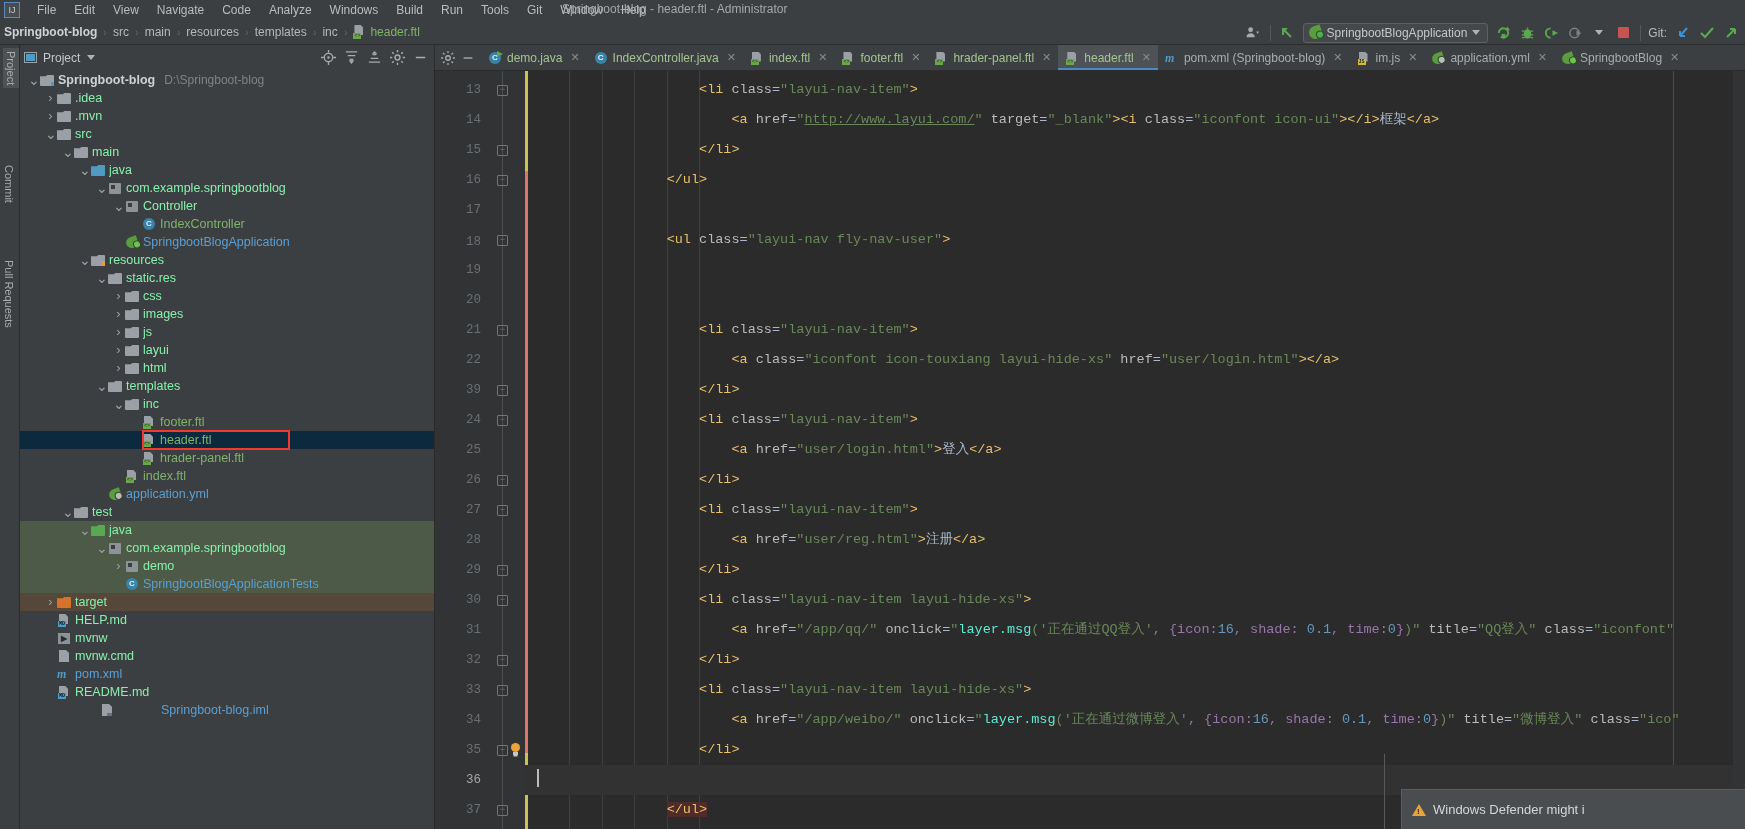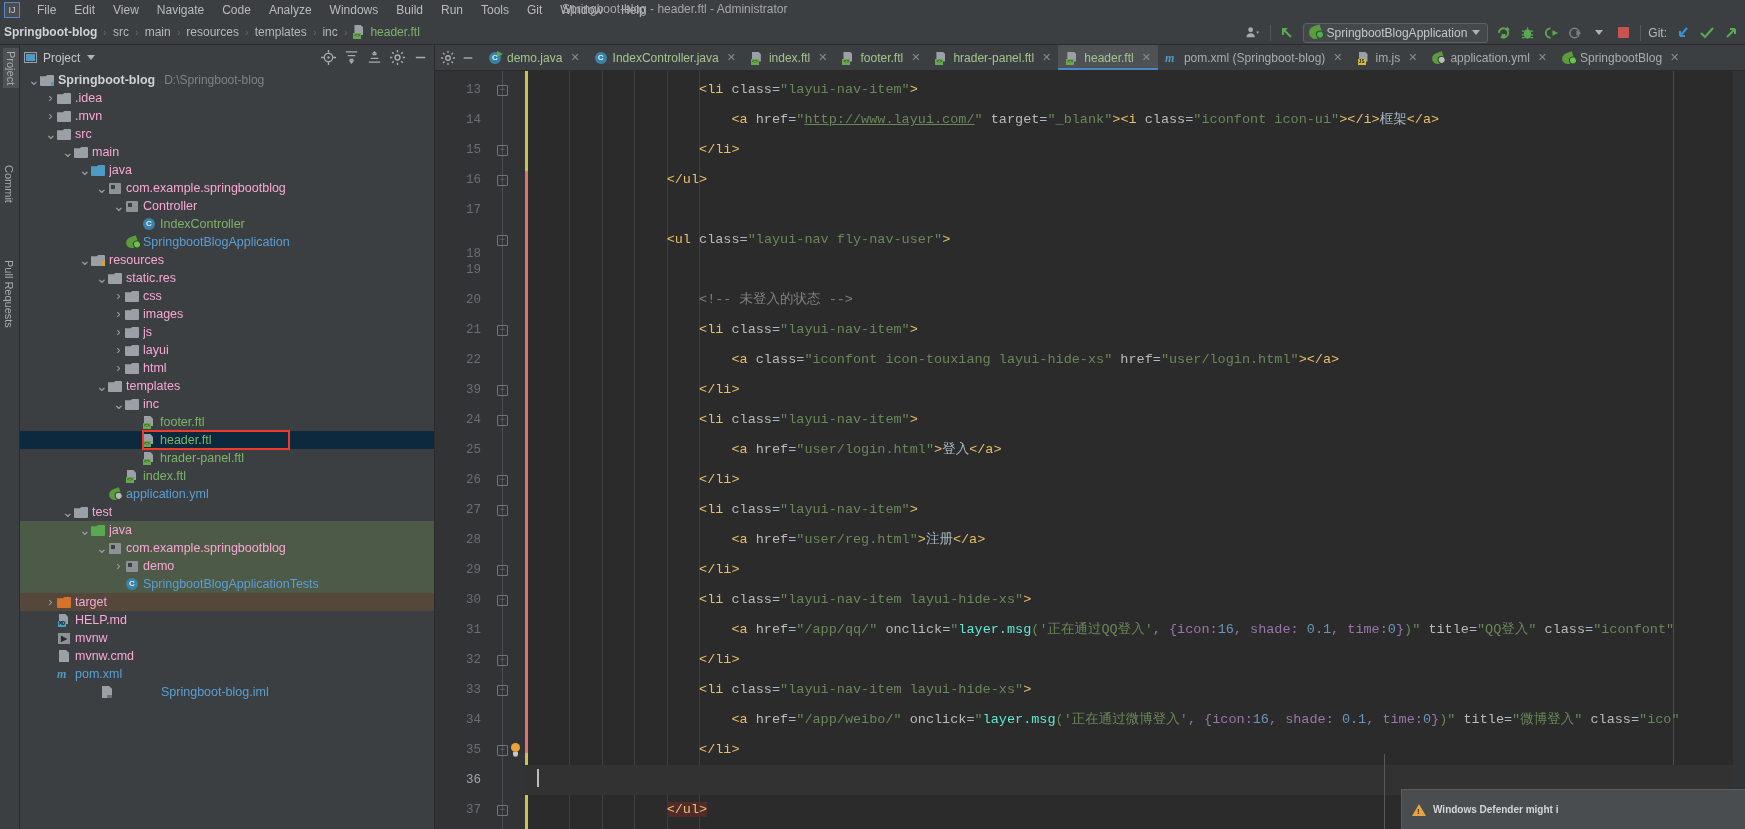--- a/index.html
+++ b/index.html
@@ -230,21 +230,21 @@
   .iml-ic {
     position: absolute; left: 2px; top: 1px; width: 10px; height: 12px;
     background: #9aa0a6; clip-path: polygon(0 0, 70% 0, 100% 22%, 100% 100%, 0 100%);
   }
   .iml-ic::after {
     content: ""; position: absolute; left: 5px; bottom: -1px; width: 5px; height: 4px;
     background: #6d7174;
   }
   .c-green { color: #7eb36a; }
   .c-blue  { color: #5a9fd4; }
-  .c-plain { color: #f9a8d4; }
+  .c-plain { color: #86efac; }
 
   .red-highlight {
     position: absolute; border: 2px solid #f03a2e; pointer-events: none;
   }
 
   
   .editor-area { flex: 1; display: flex; flex-direction: column; min-width: 0; background: #2b2b2b; }
 
   .tabbar {
     height: 26px; background: #3c3f41; display: flex; align-items: stretch;
@@ -358,21 +358,21 @@
   .marker-col {
     position: absolute; right: 0; top: 0; bottom: 0; width: 12px; background: #313335;
   }
 
   
   .notif {
     position: absolute; right: 0; bottom: 0; width: 344px; height: 40px;
     background: #4a4d4f; border-left: 1px solid #5a5d5f; border-top: 1px solid #5a5d5f;
     display: flex; align-items: center; padding: 0 10px; gap: 7px;
   }
-  .notif .wtxt { font-size: 10px; color: #d4d7d9; font-weight: bold; white-space: nowrap; }
+  .notif .wtxt { font-size: 13px; color: #d4d7d9; font-weight: normal; white-space: nowrap; }
   .warn-tri {
     width: 0; height: 0; border-left: 7px solid transparent; border-right: 7px solid transparent;
     border-bottom: 12px solid #e8a33d; position: relative; flex: 0 0 14px;
   }
   .warn-tri::after {
     content: "!"; position: absolute; left: -2px; top: 3px; font-size: 8px;
     color: #2b2b2b; font-weight: bold;
   }
   .statusline {
     position: absolute; right: 360px; bottom: 0; width: 1px; height: 75px; background: #565a5c;
@@ -764,20 +764,27 @@
             <span class="txt-ic"></span>
           </span>
           <span class="tx c-plain">mvnw.cmd</span>
         </div>
         <div class="trow" style="padding-left: 25px;">
           <span class="arrow" style="font-size: 13px; line-height: 14px;"></span>
           <span class="ic">
             <span class="m-ic">m</span>
           </span>
           <span class="tx c-blue">pom.xml</span>
+        </div>
+        <div class="trow" style="padding-left: 25px;">
+          <span class="arrow" style="font-size: 13px; line-height: 14px;"></span>
+          <span class="ic">
+            <span class="md-ic"></span>
+          </span>
+          <span class="tx c-plain">README.md</span>
         </div>
         <div class="trow" style="padding-left: 25px; gap: 43px;">
           <span class="arrow" style="font-size: 13px; line-height: 14px;"></span>
           <span class="ic">
             <span class="iml-ic"></span>
           </span>
           <span class="tx c-blue">Springboot-blog.iml</span>
         </div>
         <div class="red-highlight" style="left: 122px; top: 360px; width: 148px; height: 20px;"></div>
       </div>
@@ -876,21 +883,21 @@
       <div class="gutter" id="gutter">
         <div class="folds-line"></div>
       <div class="lnum" style="top: 12px;">13</div>
           <div class="gut-mark" style="top: 14px;">−</div>
           <div class="lnum" style="top: 42px;">14</div>
           <div class="lnum" style="top: 72px;">15</div>
           <div class="gut-mark" style="top: 74px;">−</div>
           <div class="lnum" style="top: 102px;">16</div>
           <div class="gut-mark" style="top: 104px;">−</div>
           <div class="lnum" style="top: 132px;">17</div>
-          <div class="lnum" style="top: 176px;">18</div>
+          <div class="lnum" style="top: 164px;">18</div>
           <div class="gut-mark" style="top: 164px;">−</div>
           <div class="lnum" style="top: 192px;">19</div>
           <div class="lnum" style="top: 222px;">20</div>
           <div class="lnum" style="top: 252px;">21</div>
           <div class="gut-mark" style="top: 254px;">−</div>
           <div class="lnum" style="top: 282px;">22</div>
           <div class="lnum" style="top: 312px;">39</div>
           <div class="gut-mark" style="top: 314px;">−</div>
           <div class="lnum" style="top: 342px;">24</div>
           <div class="gut-mark" style="top: 344px;">−</div>
@@ -928,21 +935,20 @@
           <div class="indent-guide" style="left: 141.92px; top: 0px; height: 829px;"></div>
           <div class="indent-guide" style="left: 174.4px; top: 0px; height: 829px;"></div>
           <div class="cline" style="top: -26px;"></div>
           <div class="cline" style="top: 4px;"><span style="white-space:pre">                    </span><span class="t-tag">&lt;li</span><span class="t-punct"> </span><span class="t-attr">class</span><span class="t-punct">=</span><span class="t-str">"</span><span class="t-str">layui-nav-item</span><span class="t-str">"</span><span class="t-tag">&gt;</span></div>
           <div class="cline" style="top: 34px;"><span style="white-space:pre">                        </span><span class="t-tag">&lt;a</span><span class="t-punct"> </span><span class="t-attr">href</span><span class="t-punct">=</span><span class="t-str">"</span><span class="t-link">http://www.layui.com/</span><span class="t-str">"</span><span class="t-punct"> </span><span class="t-attr">target</span><span class="t-punct">=</span><span class="t-str">"</span><span class="t-str">_blank</span><span class="t-str">"</span><span class="t-tag">&gt;</span><span class="t-tag">&lt;i</span><span class="t-punct"> </span><span class="t-attr">class</span><span class="t-punct">=</span><span class="t-str">"</span><span class="t-str">iconfont icon-ui</span><span class="t-str">"</span><span class="t-tag">&gt;</span><span class="t-tag">&lt;/i</span><span class="t-tag">&gt;</span><span class="t-txt">框架</span><span class="t-tag">&lt;/a</span><span class="t-tag">&gt;</span></div>
           <div class="cline" style="top: 64px;"><span style="white-space:pre">                    </span><span class="t-tag">&lt;/li</span><span class="t-tag">&gt;</span></div>
           <div class="cline" style="top: 94px;"><span style="white-space:pre">                </span><span class="t-tag">&lt;/ul</span><span class="t-tag">&gt;</span></div>
           <div class="cline" style="top: 124px;">&nbsp;</div>
           <div class="cline" style="top: 154px;"><span style="white-space:pre">                </span><span class="t-tag">&lt;ul</span><span class="t-punct"> </span><span class="t-attr">class</span><span class="t-punct">=</span><span class="t-str">"</span><span class="t-str">layui-nav fly-nav-user</span><span class="t-str">"</span><span class="t-tag">&gt;</span></div>
           <div class="cline" style="top: 184px;">&nbsp;</div>
-          <div class="cline" style="top: 214px;"><span style="white-space:pre">                    </span><span class="t-cmt">&lt;!-- 未登入的状态 --&gt;</span></div>
           <div class="cline" style="top: 244px;"><span style="white-space:pre">                    </span><span class="t-tag">&lt;li</span><span class="t-punct"> </span><span class="t-attr">class</span><span class="t-punct">=</span><span class="t-str">"</span><span class="t-str">layui-nav-item</span><span class="t-str">"</span><span class="t-tag">&gt;</span></div>
           <div class="cline" style="top: 274px;"><span style="white-space:pre">                        </span><span class="t-tag">&lt;a</span><span class="t-punct"> </span><span class="t-attr">class</span><span class="t-punct">=</span><span class="t-str">"</span><span class="t-str">iconfont icon-touxiang layui-hide-xs</span><span class="t-str">"</span><span class="t-punct"> </span><span class="t-attr">href</span><span class="t-punct">=</span><span class="t-str">"</span><span class="t-str">user/login.html</span><span class="t-str">"</span><span class="t-tag">&gt;</span><span class="t-tag">&lt;/a</span><span class="t-tag">&gt;</span></div>
           <div class="cline" style="top: 304px;"><span style="white-space:pre">                    </span><span class="t-tag">&lt;/li</span><span class="t-tag">&gt;</span></div>
           <div class="cline" style="top: 334px;"><span style="white-space:pre">                    </span><span class="t-tag">&lt;li</span><span class="t-punct"> </span><span class="t-attr">class</span><span class="t-punct">=</span><span class="t-str">"</span><span class="t-str">layui-nav-item</span><span class="t-str">"</span><span class="t-tag">&gt;</span></div>
           <div class="cline" style="top: 364px;"><span style="white-space:pre">                        </span><span class="t-tag">&lt;a</span><span class="t-punct"> </span><span class="t-attr">href</span><span class="t-punct">=</span><span class="t-str">"</span><span class="t-str">user/login.html</span><span class="t-str">"</span><span class="t-tag">&gt;</span><span class="t-txt">登入</span><span class="t-tag">&lt;/a</span><span class="t-tag">&gt;</span></div>
           <div class="cline" style="top: 394px;"><span style="white-space:pre">                    </span><span class="t-tag">&lt;/li</span><span class="t-tag">&gt;</span></div>
           <div class="cline" style="top: 424px;"><span style="white-space:pre">                    </span><span class="t-tag">&lt;li</span><span class="t-punct"> </span><span class="t-attr">class</span><span class="t-punct">=</span><span class="t-str">"</span><span class="t-str">layui-nav-item</span><span class="t-str">"</span><span class="t-tag">&gt;</span></div>
           <div class="cline" style="top: 454px;"><span style="white-space:pre">                        </span><span class="t-tag">&lt;a</span><span class="t-punct"> </span><span class="t-attr">href</span><span class="t-punct">=</span><span class="t-str">"</span><span class="t-str">user/reg.html</span><span class="t-str">"</span><span class="t-tag">&gt;</span><span class="t-txt">注册</span><span class="t-tag">&lt;/a</span><span class="t-tag">&gt;</span></div>
           <div class="cline" style="top: 484px;"><span style="white-space:pre">                    </span><span class="t-tag">&lt;/li</span><span class="t-tag">&gt;</span></div>
           <div class="cline" style="top: 514px;"><span style="white-space:pre">                    </span><span class="t-tag">&lt;li</span><span class="t-punct"> </span><span class="t-attr">class</span><span class="t-punct">=</span><span class="t-str">"</span><span class="t-str">layui-nav-item layui-hide-xs</span><span class="t-str">"</span><span class="t-tag">&gt;</span></div>

